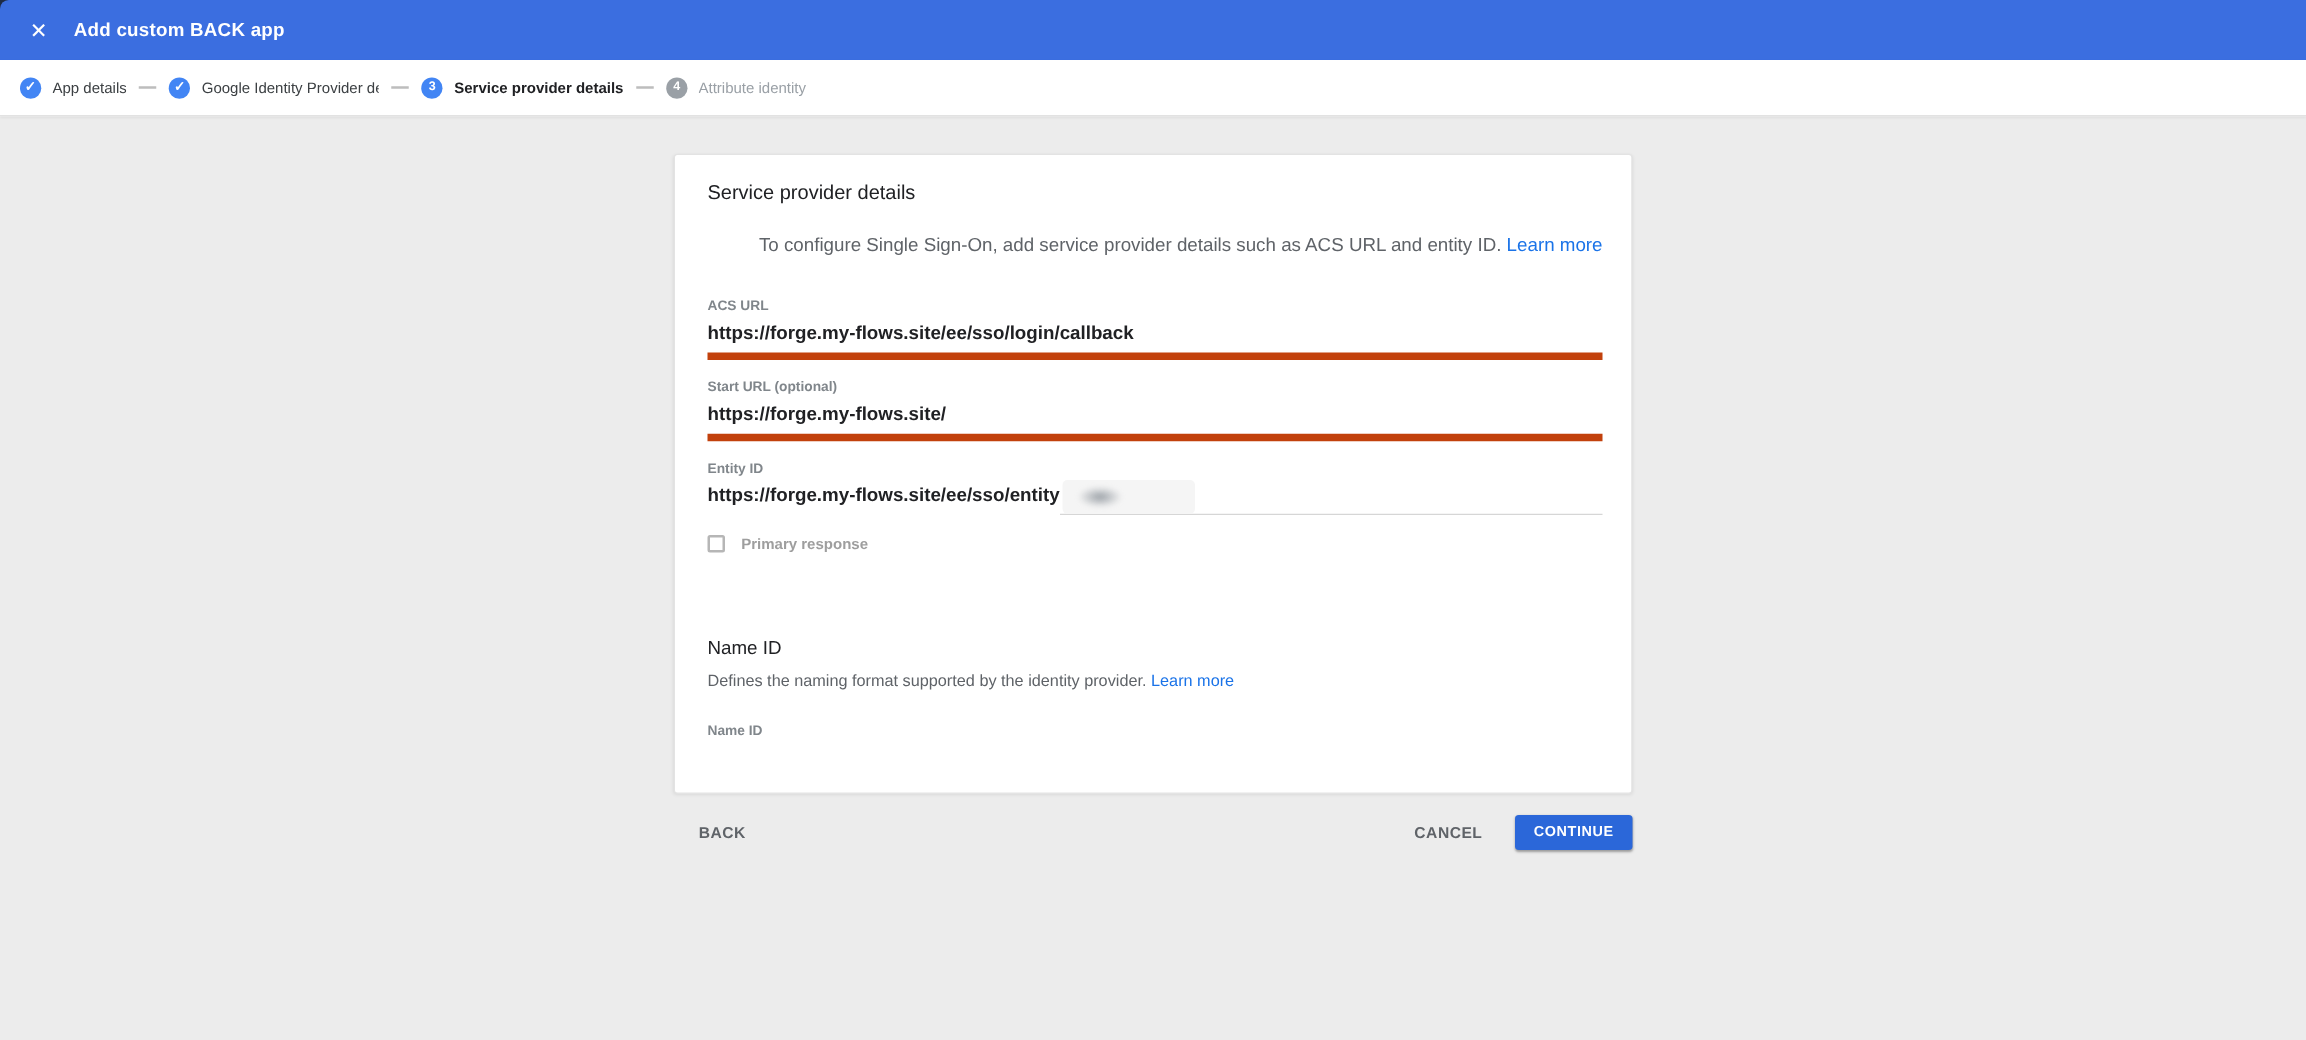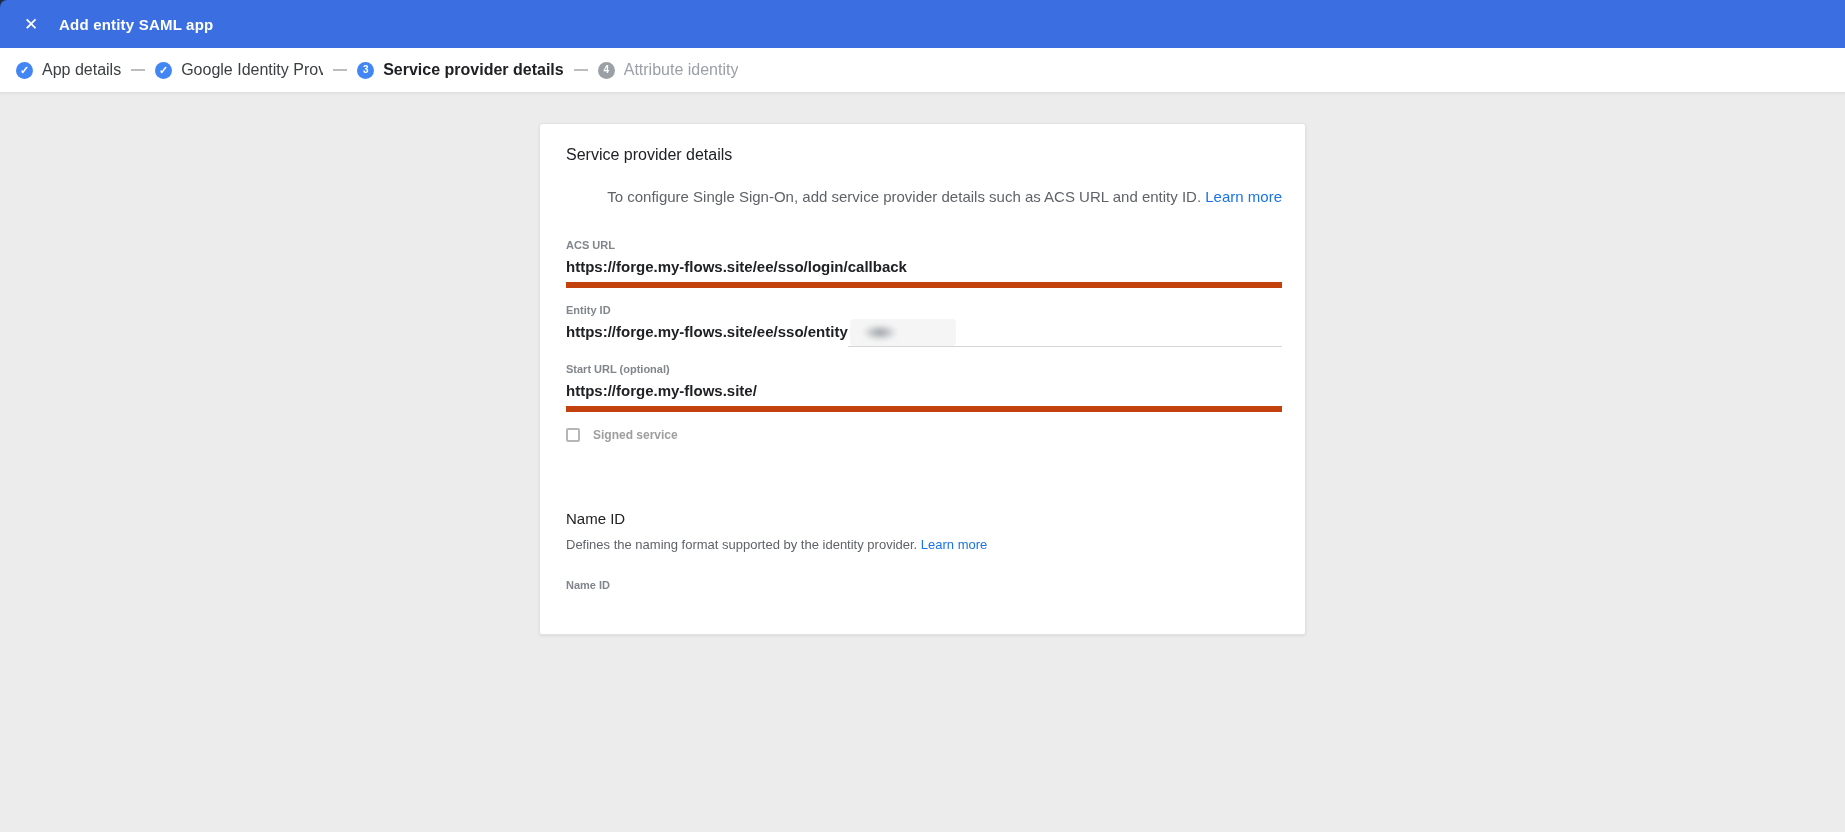--- a/index.html
+++ b/index.html
@@ -46,21 +46,21 @@
   .step-circle {
     width: 17px; height: 17px; border-radius: 50%;
     display: flex; align-items: center; justify-content: center;
     font-size: 10px; color: #fff; flex: none;
   }
   .step-circle.done, .step-circle.active { background: #4285f4; }
   .step-circle.upcoming { background: #9aa0a6; }
   .step-circle .check { font-size: 11px; font-weight: 700; line-height: 1; }
   .step-circle .num { font-size: 10px; font-weight: 700; line-height: 1; }
   .step-label {
-    margin-left: 9px; font-size: 16px; color: #3c4043;
+    margin-left: 9px; font-size: 12px; color: #3c4043;
     white-space: nowrap; overflow: hidden;
   }
   .step-label.truncate { max-width: 142px; }
   .step-label.active { color: #202124; font-weight: 700; }
   .step-label.upcoming { color: #9aa0a6; }
   .step-connector {
     width: 14px; height: 1.5px; background: #bdbdbd;
     margin: 0 10px; flex: none;
   }
   
@@ -140,21 +140,21 @@
     font-family: "Liberation Sans", sans-serif;
   }
 </style>
 </head>
 <body>
 
 <div class="corner-backdrop"></div>
 
 <div class="app-header">
   <span class="close-btn">✕</span>
-  <span class="app-title">Add entity SAML app</span>
+  <span class="app-title">Add custom BACK app</span>
 </div>
 
 <div class="stepper">
   <div class="step">
     <span class="step-circle done">
       <span class="check">✓</span>
     </span>
     <span class="step-label">App details</span>
   </div>
   <div class="step-connector"></div>
@@ -187,57 +187,63 @@
       <span>To configure Single Sign-On, add service provider details such as ACS URL and entity ID.</span>
       <a class="link">Learn more</a>
     </div>
 
     <div class="fields">
 
       <div class="field">
         <div class="field-label">ACS URL</div>
         <div class="field-value-row">
           <span>https://forge.my-flows.site/ee/sso/login/callback</span>
+        </div>
+      </div>
+
+      <div class="field">
+        <div class="field-label">Start URL (optional)</div>
+        <div class="field-value-row">
+          <span>https://forge.my-flows.site/</span>
         </div>
       </div>
 
       <div class="field">
         <div class="field-label">Entity ID</div>
         <div class="field-value-row no-line">
           <span class="val-text">https://forge.my-flows.site/ee/sso/entity</span>
           <span class="line-fill">
             <span class="redaction">
               <span class="blob"></span>
             </span>
           </span>
         </div>
       </div>
 
-      <div class="field">
-        <div class="field-label">Start URL (optional)</div>
-        <div class="field-value-row">
-          <span>https://forge.my-flows.site/</span>
-        </div>
-      </div>
-
       <div class="checkbox-row">
         <span class="checkbox"></span>
-        <span class="checkbox-label">Signed service</span>
+        <span class="checkbox-label">Primary response</span>
       </div>
     </div>
 
     <div class="section">
       <div class="section-title">Name ID</div>
       <div class="section-desc">
         <span>Defines the naming format supported by the identity provider.</span>
         <a class="link">Learn more</a>
       </div>
 
       <div class="fields">
 
         <div class="field dropdown">
           <div class="field-label">Name ID</div>
         </div>
       </div>
     </div>
   </div>
 
+  <div class="footer">
+    <span class="btn-text btn-back">BACK</span>
+    <span class="spacer"></span>
+    <span class="btn-text btn-cancel">CANCEL</span>
+    <button class="btn-primary">CONTINUE</button>
+  </div>
 </div>
 
 </body></html>

